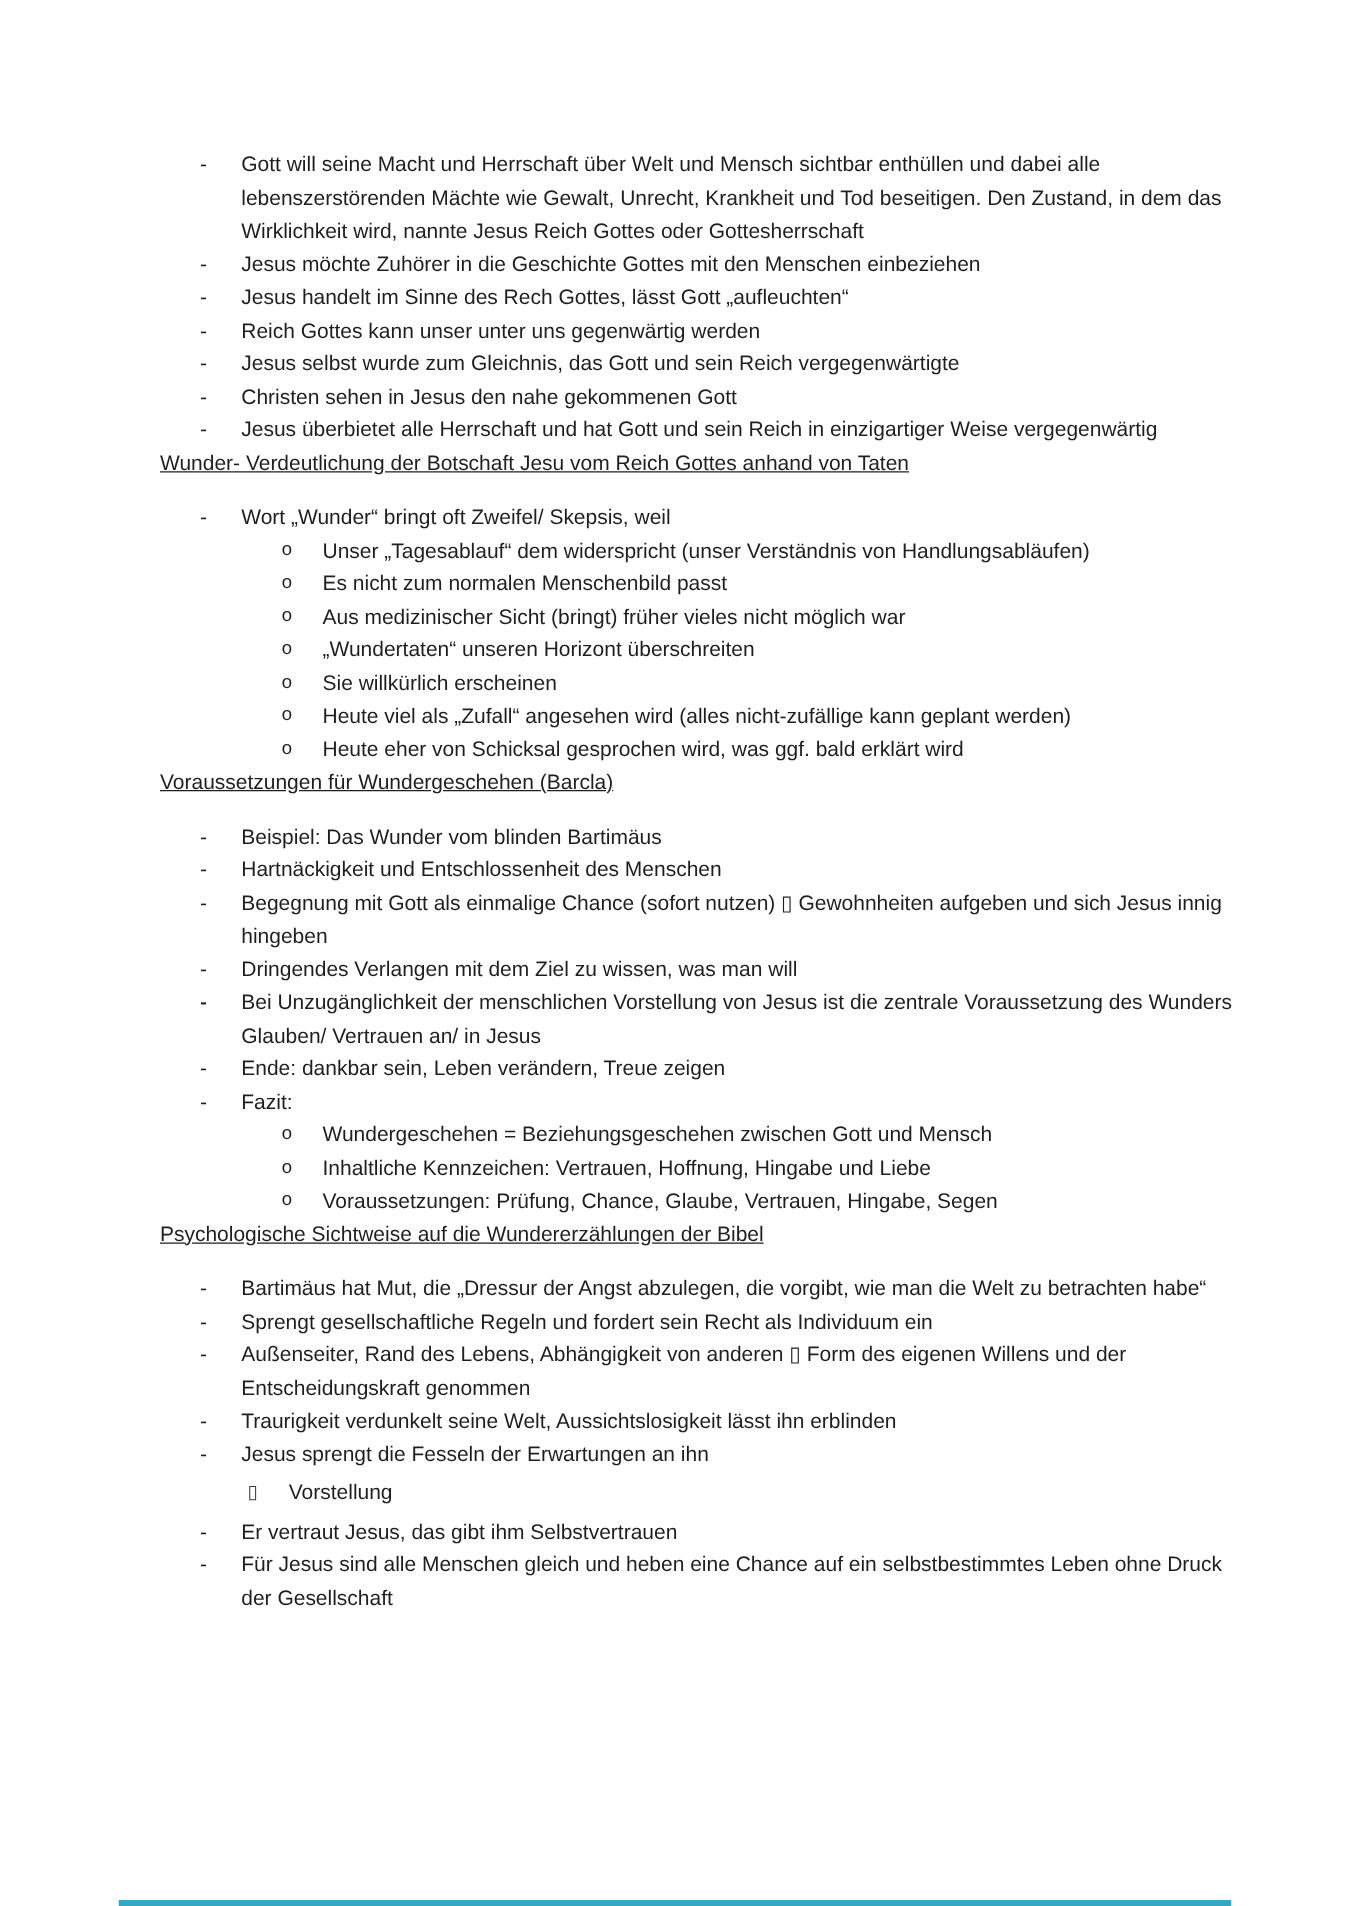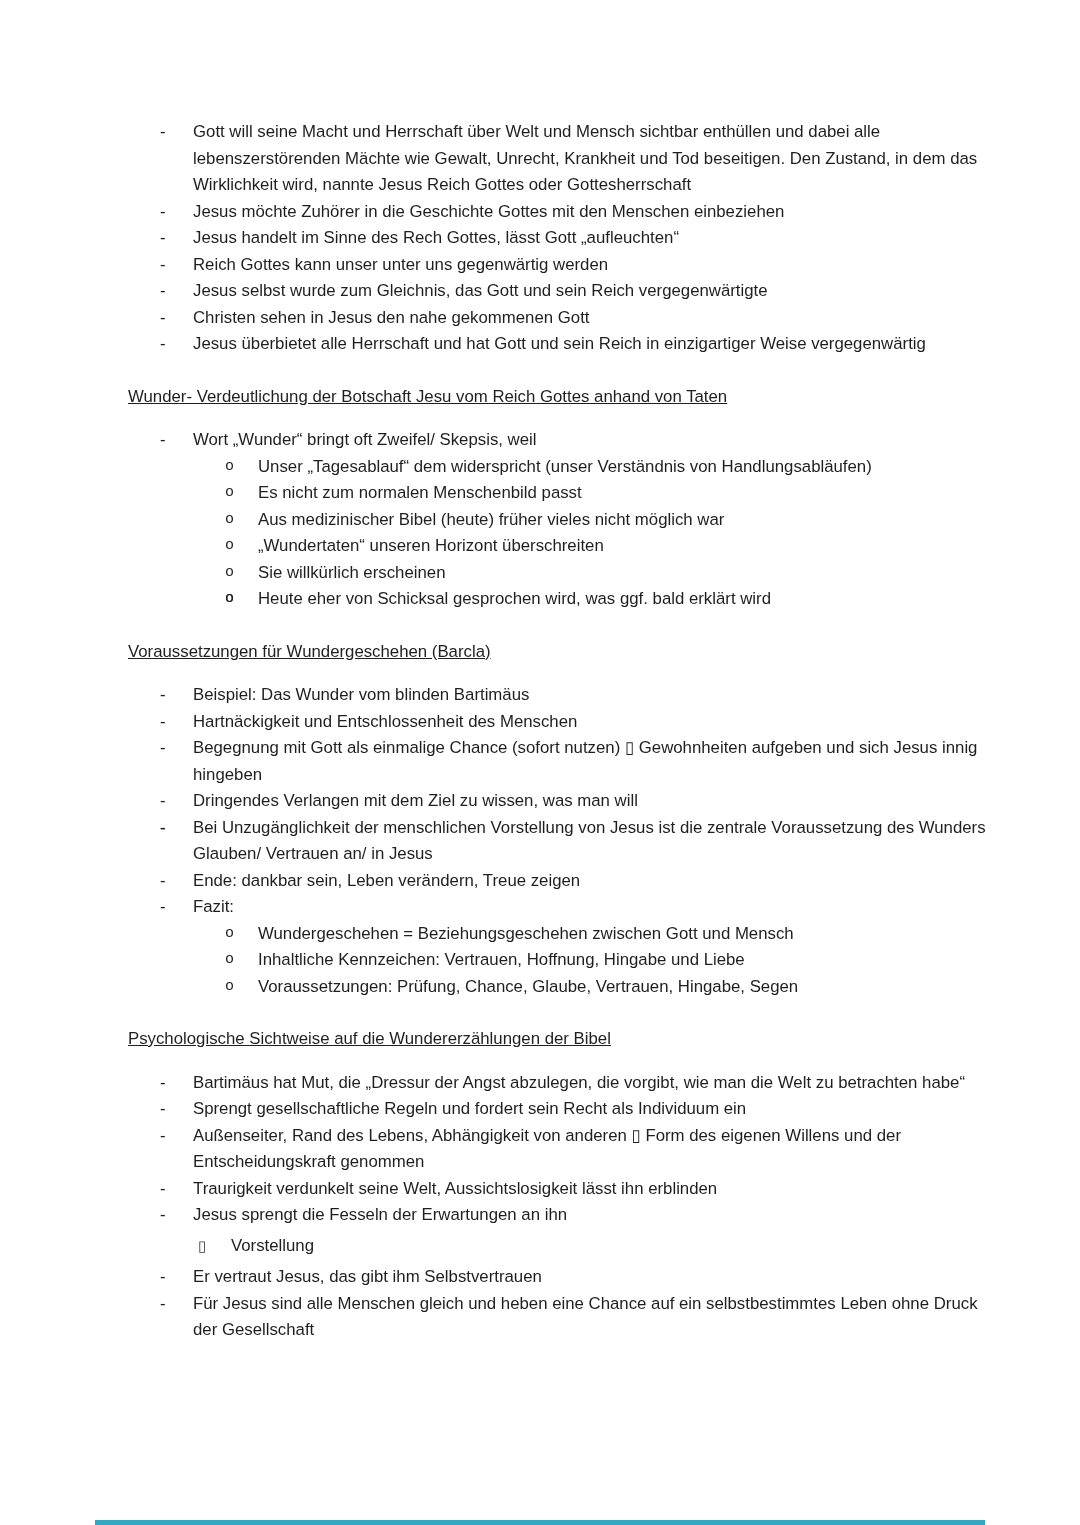--- a/index.html
+++ b/index.html
@@ -4,21 +4,21 @@
 <style>
   html,body{margin:0;padding:0;background:#fff;}
   .page{
     position:relative;width:1080px;height:1525px;background:#ffffff;
     font-family:"Liberation Sans",sans-serif;color:#1f1f1f;overflow:hidden;
   }
   .content{
     position:absolute;left:0;top:0;width:1080px;box-sizing:border-box;
     padding:119px 87px 0 128px;font-size:16.8px;line-height:26.5px;
   }
-  .heading{text-decoration:underline;margin:26px 0 17px;}
+  .heading{text-decoration:underline;margin:0 0 17px;}
   .li1{position:relative;padding-left:65px;}
   .li1 > .mk{position:absolute;left:32px;}
   .li2{position:relative;padding-left:130px;}
   .li2 > .mk{position:absolute;left:97px;font-family:"Liberation Mono",monospace;font-size:15px;}
   .wrow{position:relative;padding-left:103px;margin:4px 0 5px;}
   .wrow > .mk{position:absolute;left:70px;font-size:15px;color:#3a3a3a;}
   .bottom-bar{position:absolute;left:95px;bottom:0;width:890px;height:5px;background:#35a7c0;}
 </style>
 </head>
 <body>
@@ -64,32 +64,33 @@
     <div class="li2">
       <span class="mk">o</span>
       <span>Unser „Tagesablauf“ dem widerspricht (unser Verständnis von Handlungsabläufen)</span>
     </div>
     <div class="li2">
       <span class="mk">o</span>
       <span>Es nicht zum normalen Menschenbild passt</span>
     </div>
     <div class="li2">
       <span class="mk">o</span>
-      <span>Aus medizinischer Bibel (heute) früher vieles nicht möglich war</span>
+      <span>Aus medizinischer Sicht (bringt) früher vieles nicht möglich war</span>
     </div>
     <div class="li2">
       <span class="mk">o</span>
       <span>„Wundertaten“ unseren Horizont überschreiten</span>
     </div>
     <div class="li2">
       <span class="mk">o</span>
       <span>Sie willkürlich erscheinen</span>
     </div>
     <div class="li2">
       <span class="mk">o</span>
+      <span>Heute viel als „Zufall“ angesehen wird (alles nicht-zufällige kann geplant werden)</span>
     </div>
     <div class="li2">
       <span class="mk">o</span>
       <span>Heute eher von Schicksal gesprochen wird, was ggf. bald erklärt wird</span>
     </div>
 
     <div class="heading">Voraussetzungen für Wundergeschehen (Barcla)</div>
 
     <div class="li1">
       <span class="mk">-</span>

